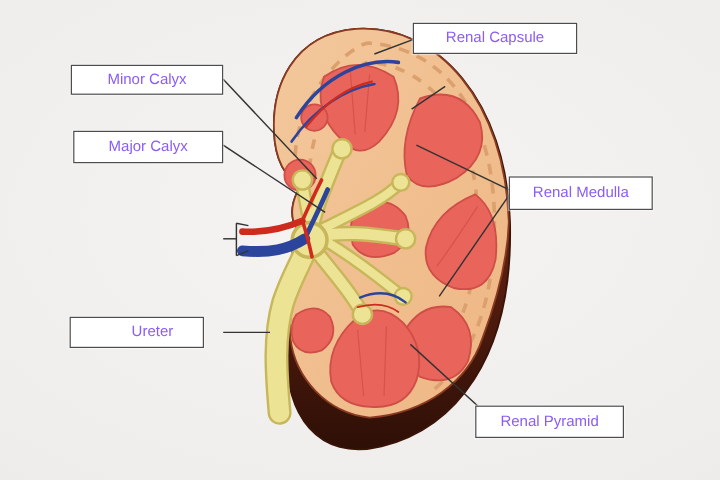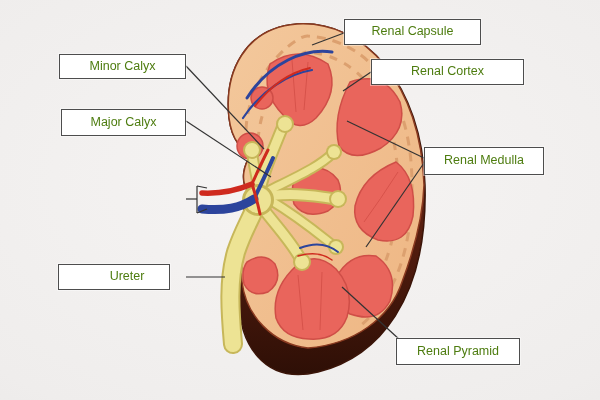--- a/index.html
+++ b/index.html
@@ -5,21 +5,21 @@
   html,body{margin:0;padding:0;}
   body{font-family:"Liberation Sans", sans-serif;}
   .stage{
     position:relative;width:600px;height:400px;overflow:hidden;
     background:radial-gradient(ellipse 130% 120% at 50% 45%, #f6f4f3 0%, #efedec 55%, #e3e1e0 100%);
   }
   .art{position:absolute;left:0;top:0;}
   .label-box{
     position:absolute;background:#ffffff;border:1px solid #4d4d4d;
     display:flex;align-items:center;justify-content:center;
-    font-size:12.5px;color:#4d7c0f;box-sizing:border-box;
+    font-size:12.5px;color:#8b5cf6;box-sizing:border-box;
     box-shadow:0 0 0 1px rgba(255,255,255,.4);
   }
   .label-box span{white-space:pre-line;line-height:1.25;}
   .label-box.left-align{justify-content:flex-start;padding-left:9px;}
 </style>
 </head>
 <body>
 
 <div class="stage">
 
@@ -140,23 +140,20 @@
         <line x1="197" y1="186" x2="207" y2="188"></line>
         <line x1="197" y1="213" x2="207" y2="209"></line>
       </g>
     </g>
   </svg>
 
   <div class="label-box" style="left:344px;top:19px;width:137px;height:26px;">
     <span>Renal Capsule</span>
   </div>
 
-  <div class="label-box" style="left:371px;top:59px;width:153px;height:26px;">
-    <span>Renal Cortex</span>
-  </div>
 
   <div class="label-box" style="left:424px;top:147px;width:120px;height:28px;">
     <span>Renal Medulla</span>
   </div>
 
   <div class="label-box" style="left:396px;top:338px;width:124px;height:27px;">
     <span>Renal Pyramid</span>
   </div>
 
   <div class="label-box" style="left:59px;top:54px;width:127px;height:25px;">

